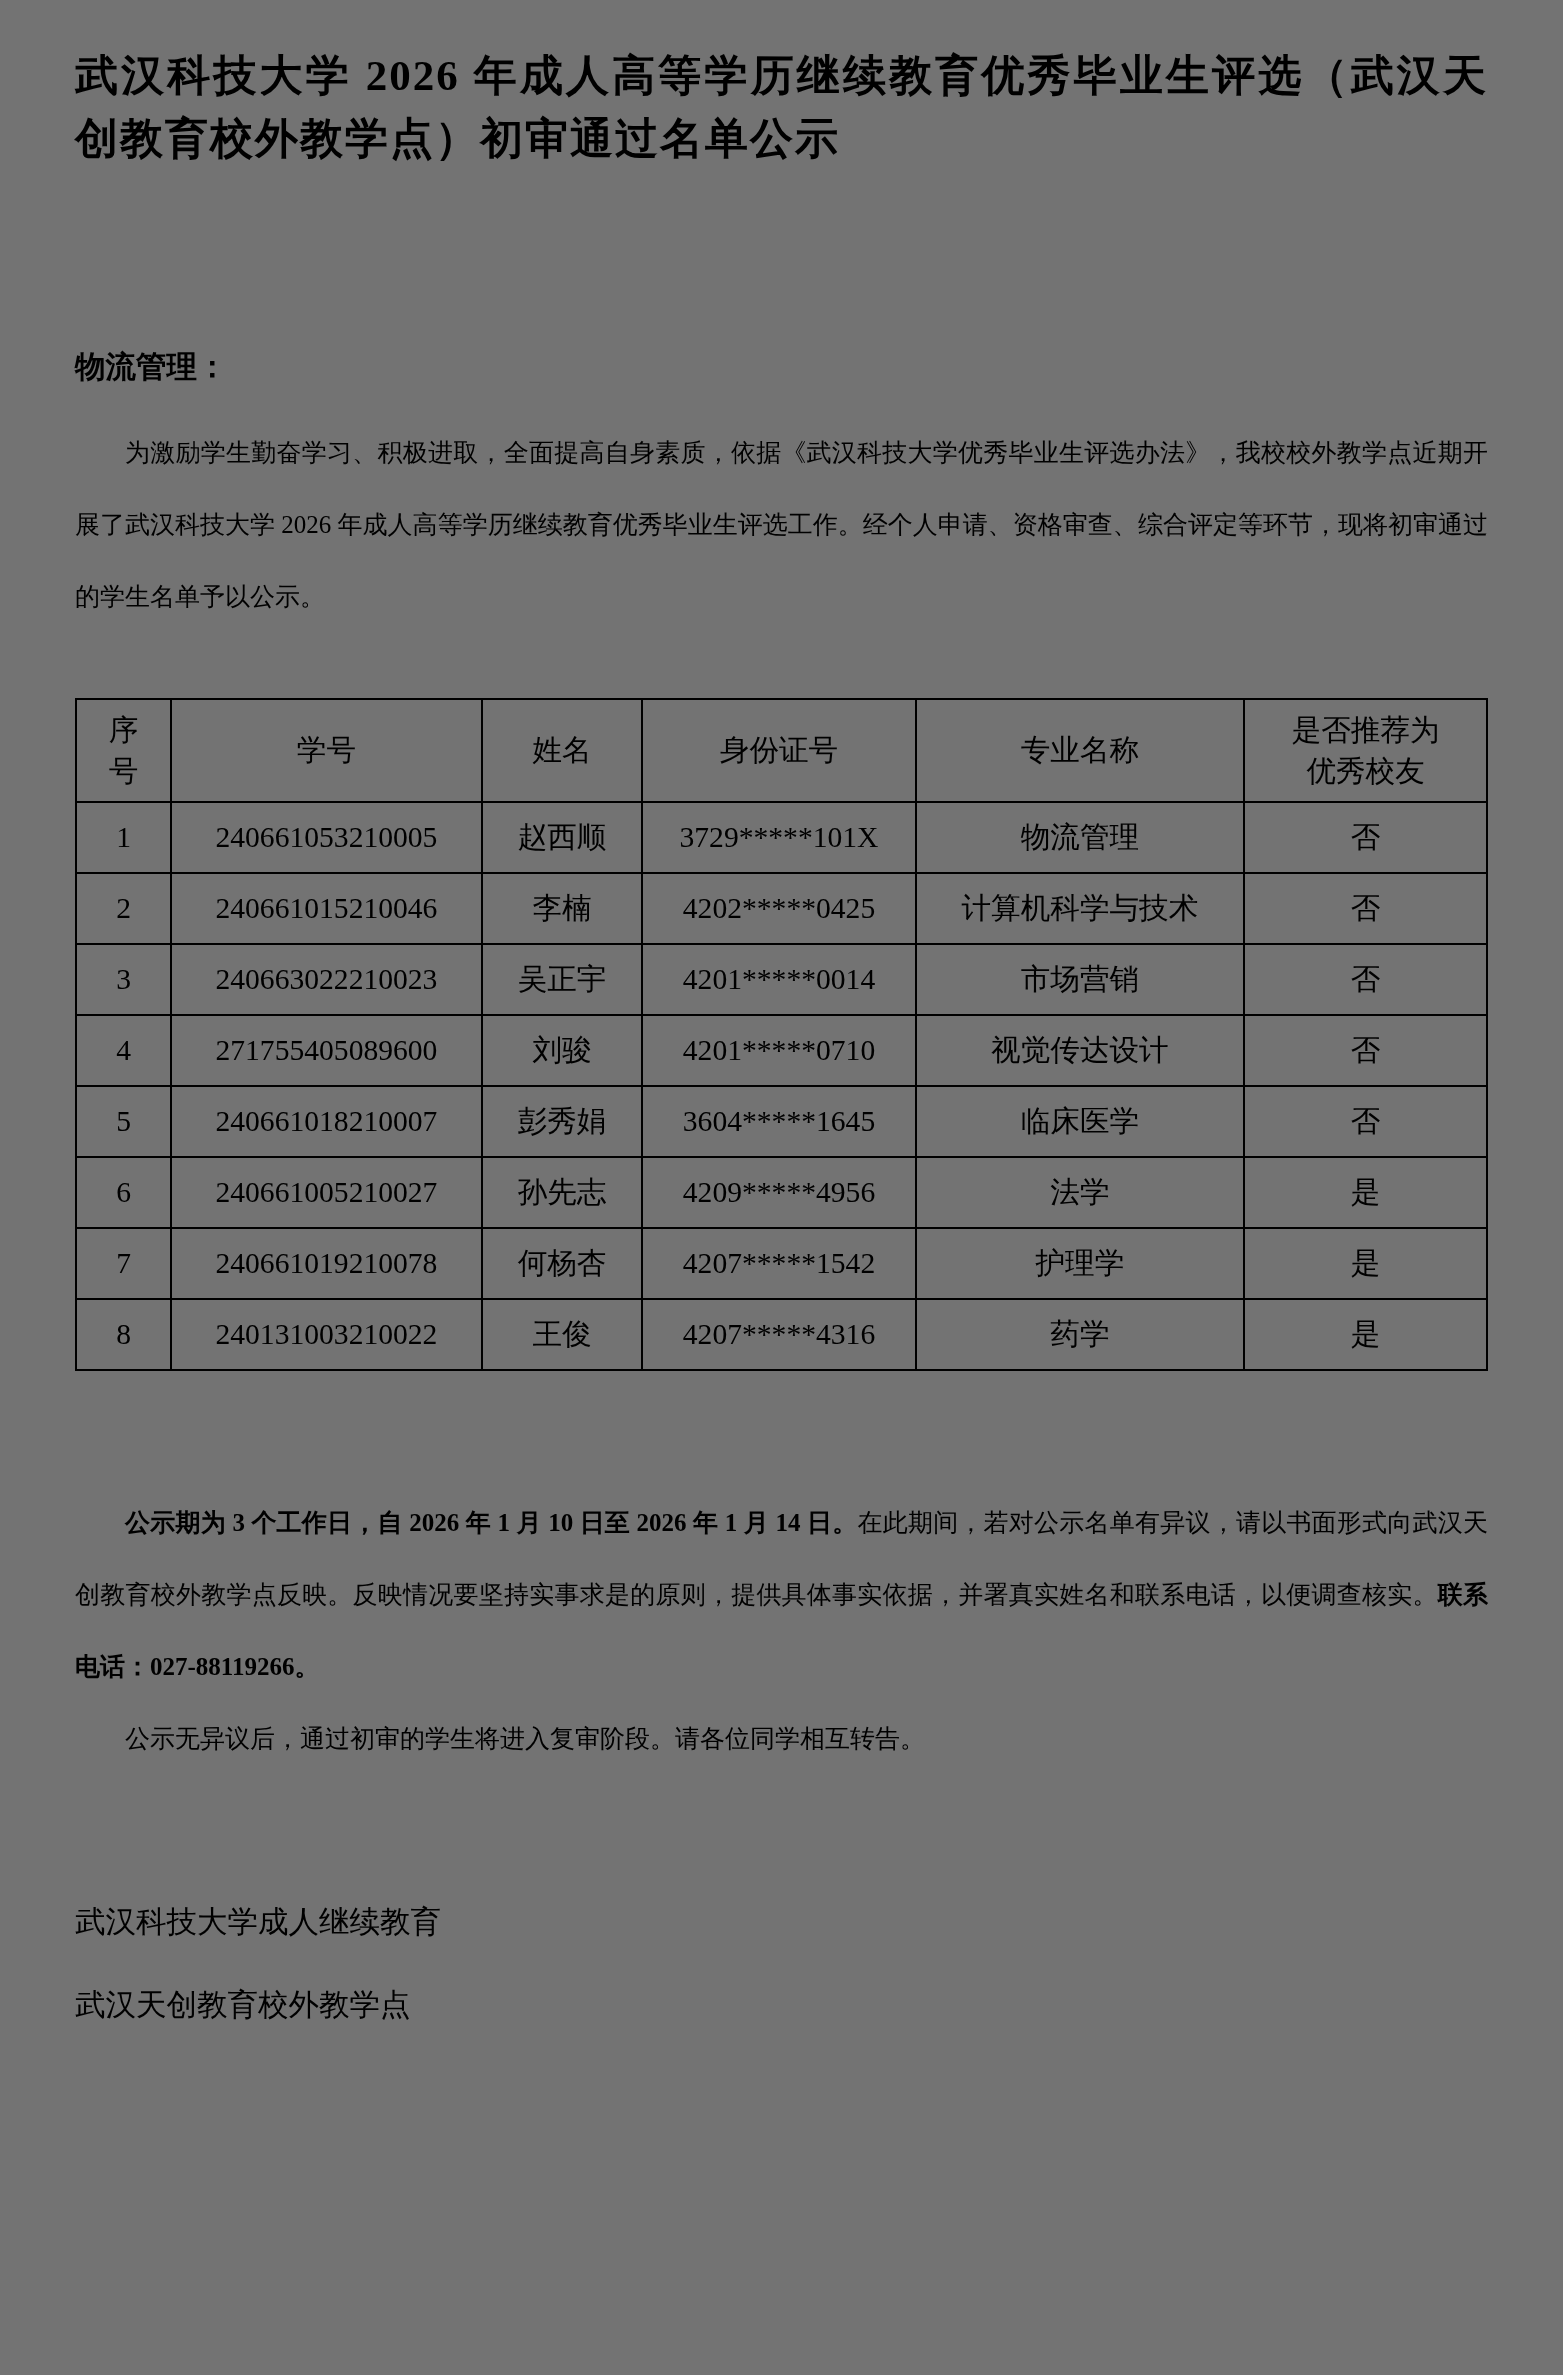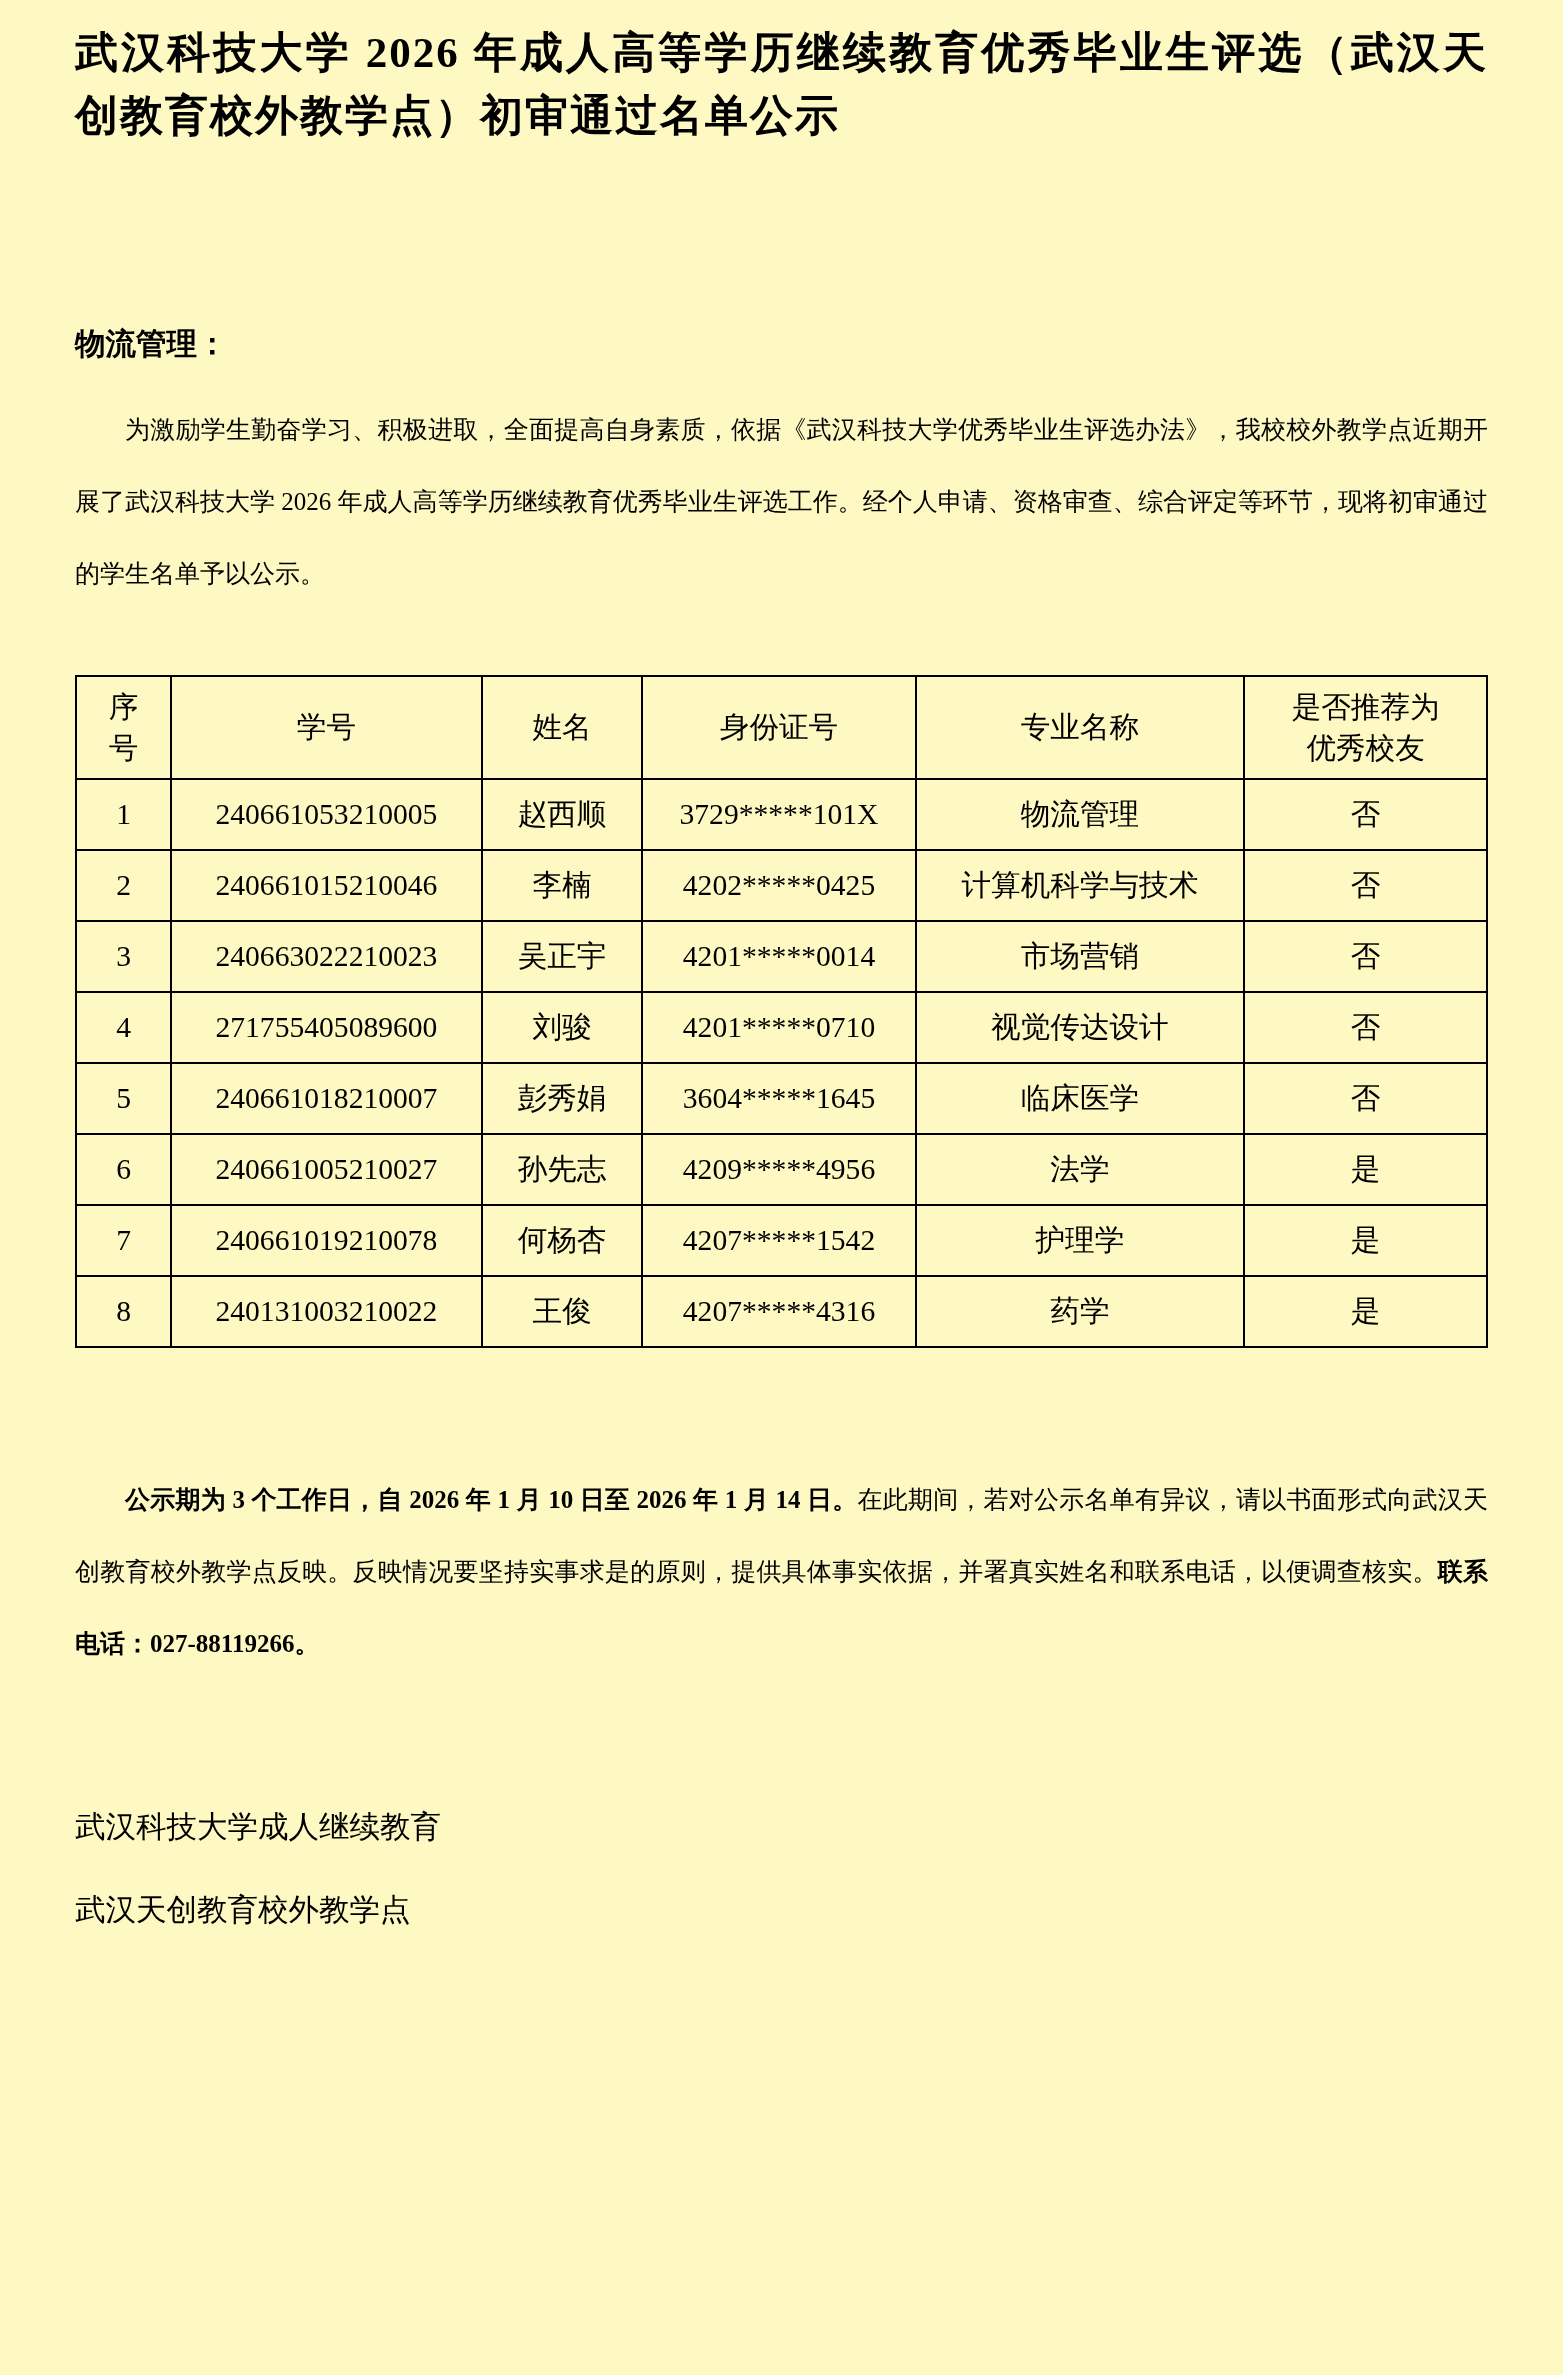--- a/index.html
+++ b/index.html
@@ -5,25 +5,25 @@
   html, body {
     margin: 0;
     padding: 0;
     background: #ffffff;
   }
   .page {
     position: relative;
     width: 1563px;
     height: 2375px;
     margin: 0 auto;
-    background: #fef9c3;
+    background: #737373;
     color: #000000;
     font-family: "Liberation Serif", "DejaVu Serif", serif;
     box-sizing: border-box;
-    padding: 15px 75px 0 75px;
+    padding: 38px 75px 0 75px;
     overflow: hidden;
   }
   .doc-title {
     margin: 5.9px 0 0 0;
     font-size: 43px;
     font-weight: bold;
     line-height: 63px;
     text-align: justify;
     letter-spacing: 2px;
   }
@@ -179,20 +179,21 @@
           <td>王俊</td>
           <td>4207*****4316</td>
           <td>药学</td>
           <td>是</td>
         </tr>
       </tbody>
   </table>
 
   <p class="body-par notice-par"><b>公示期为 3 个工作日，自 2026 年 1 月 10 日至 2026 年 1 月 14 日。</b><span>在此期间，若对公示名单有异议，请以书面形式向武汉天创教育校外教学点反映。反映情况要坚持实事求是的原则，提供具体事实依据，并署真实姓名和联系电话，以便调查核实。</span><b>联系电话：027-88119266。</b></p>
 
+  <p class="body-par no-space">公示无异议后，通过初审的学生将进入复审阶段。请各位同学相互转告。</p>
 
   <div class="signature">
     <p>武汉科技大学成人继续教育</p>
     <p>武汉天创教育校外教学点</p>
   </div>
 
 </div>
 
 
 </body></html>

